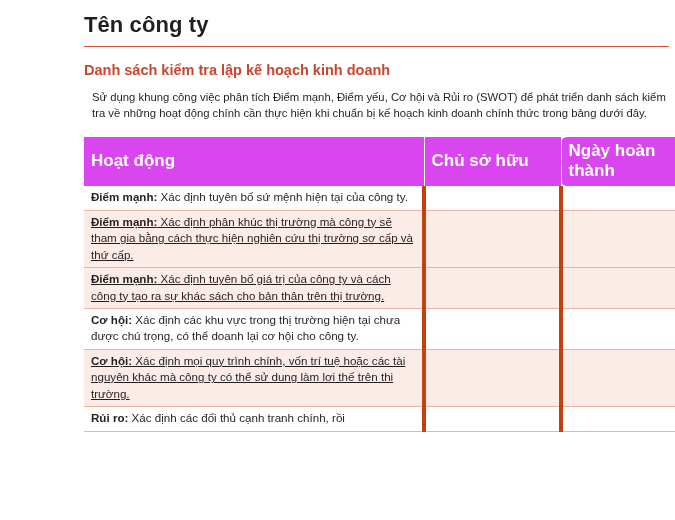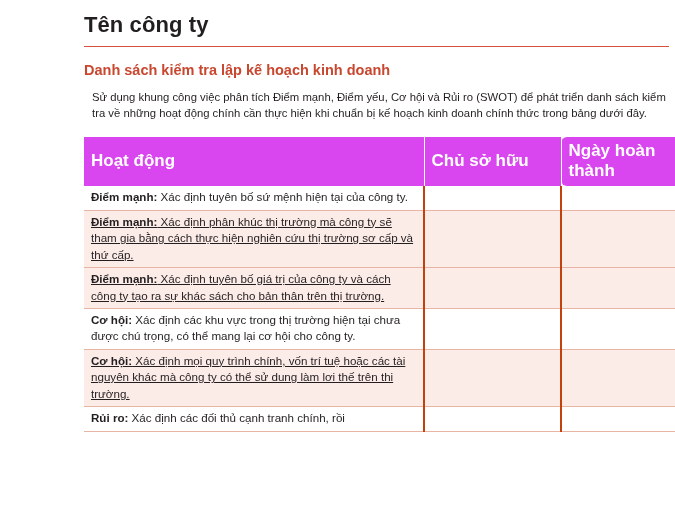--- a/index.html
+++ b/index.html
@@ -72,21 +72,21 @@
   table.checklist thead th:last-child {
     border-right: none;
     border-radius: 6px;
   }
   table.checklist tbody td {
     font-size: 11.6px;
     line-height: 1.42;
     padding: 3px 7px 4px 7px;
     vertical-align: top;
     border-bottom: 1px solid #e8b4a6;
-    border-right: 2px solid #c2410c;
+    border-right: 4px solid #c2410c;
     color: #231f20;
   }
   table.checklist tbody td:last-child {
     border-right: none;
   }
   table.checklist tbody tr.odd td {
     background: #ffffff;
   }
   table.checklist tbody tr.even td {
     background: #fcece8;
@@ -136,21 +136,21 @@
           <td><span class="cat">Điểm mạnh:</span><span> Xác định phân khúc thị trường mà công ty sẽ tham gia bằng cách thực hiện nghiên cứu thị trường sơ cấp và thứ cấp.</span></td>
           <td></td>
           <td></td>
         </tr>
         <tr class="even">
           <td><span class="cat">Điểm mạnh:</span><span> Xác định tuyên bố giá trị của công ty và cách công ty tạo ra sự khác sách cho bản thân trên thị trường.</span></td>
           <td></td>
           <td></td>
         </tr>
         <tr class="odd">
-          <td><span class="cat">Cơ hội:</span><span> Xác định các khu vực trong thị trường hiện tại chưa được chú trọng, có thể mang lại cơ hội cho công ty.</span></td>
+          <td><span class="cat">Cơ hội:</span><span> Xác định các khu vực trong thị trường hiện tại chưa được chú trọng, có thể doanh lại cơ hội cho công ty.</span></td>
           <td></td>
           <td></td>
         </tr>
         <tr class="even">
           <td><span class="cat">Cơ hội:</span><span> Xác định mọi quy trình chính, vốn trí tuệ hoặc các tài nguyên khác mà công ty có thể sử dụng làm lợi thế trên thị trường.</span></td>
           <td></td>
           <td></td>
         </tr>
         <tr class="odd">
           <td><span class="cat">Rủi ro:</span><span> Xác định các đối thủ cạnh tranh chính, rồi</span></td>

